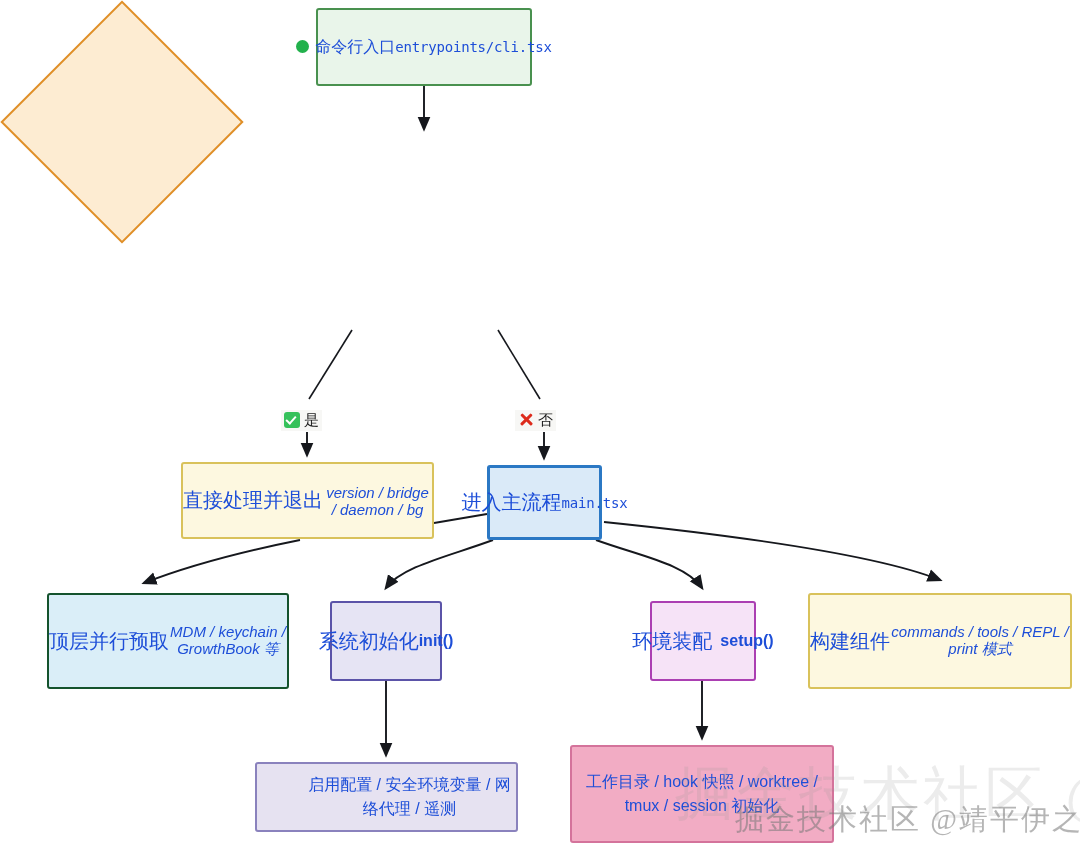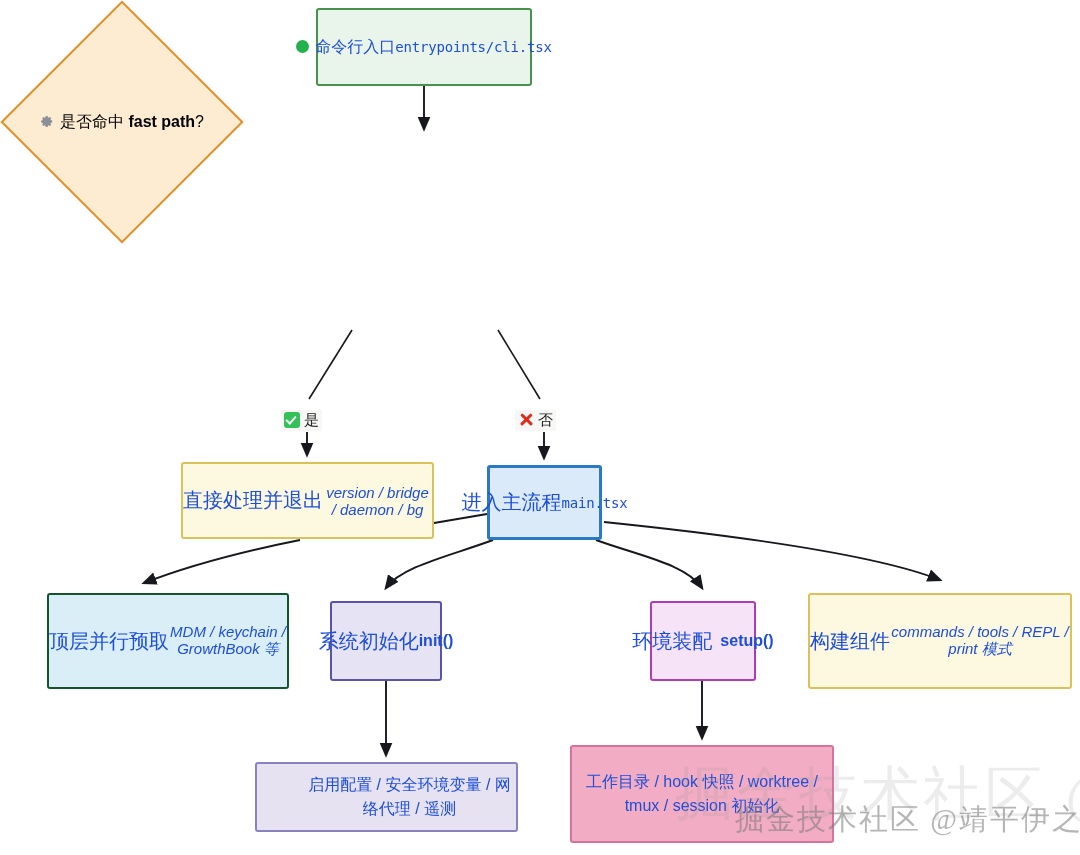--- a/index.html
+++ b/index.html
@@ -263,28 +263,20 @@
   <div class="node" id="n-entry">
     <div class="line1">
       <span class="dot-green"></span><span>命令行入口</span>
     </div>
     <div class="mono">entrypoints/cli.tsx</div>
   </div>
 
   <div id="n-fastpath-wrap">
     <div id="n-fastpath">
       <div class="diamond-shape"></div>
-      <div class="diamond-label">
-        <span class="gear">
-          <svg viewBox="0 0 24 24" width="14" height="14" xmlns="http://www.w3.org/2000/svg">
-            <path fill="#8a8f98" d="M12 8.2a3.8 3.8 0 100 7.6 3.8 3.8 0 000-7.6zm0 5.9a2.1 2.1 0 110-4.2 2.1 2.1 0 010 4.2z"></path>
-            <path fill="#8a8f98" d="M21 13.6v-3.2l-2.3-.4a7 7 0 00-.7-1.7l1.3-1.9-2.2-2.2-1.9 1.3a7 7 0 00-1.7-.7L13.1 2.5H9.9l-.4 2.3a7 7 0 00-1.7.7L5.9 4.2 3.7 6.4 5 8.3a7 7 0 00-.7 1.7l-2.3.4v3.2l2.3.4c.16.6.4 1.17.7 1.7l-1.3 1.9 2.2 2.2 1.9-1.3c.53.3 1.1.54 1.7.7l.4 2.3h3.2l.4-2.3c.6-.16 1.17-.4 1.7-.7l1.9 1.3 2.2-2.2-1.3-1.9c.3-.53.54-1.1.7-1.7l2.3-.4z"></path>
-          </svg>
-        </span><span>是否命中 </span><b>fast path</b><span>?</span>
-      </div>
     </div>
   </div>
 
   <div class="edge-label" id="lbl-yes">
     <span class="chk-box"></span><span>是</span>
   </div>
 
   <div class="edge-label" id="lbl-no">
     <span class="x-mark"></span><span>否</span>
   </div>

